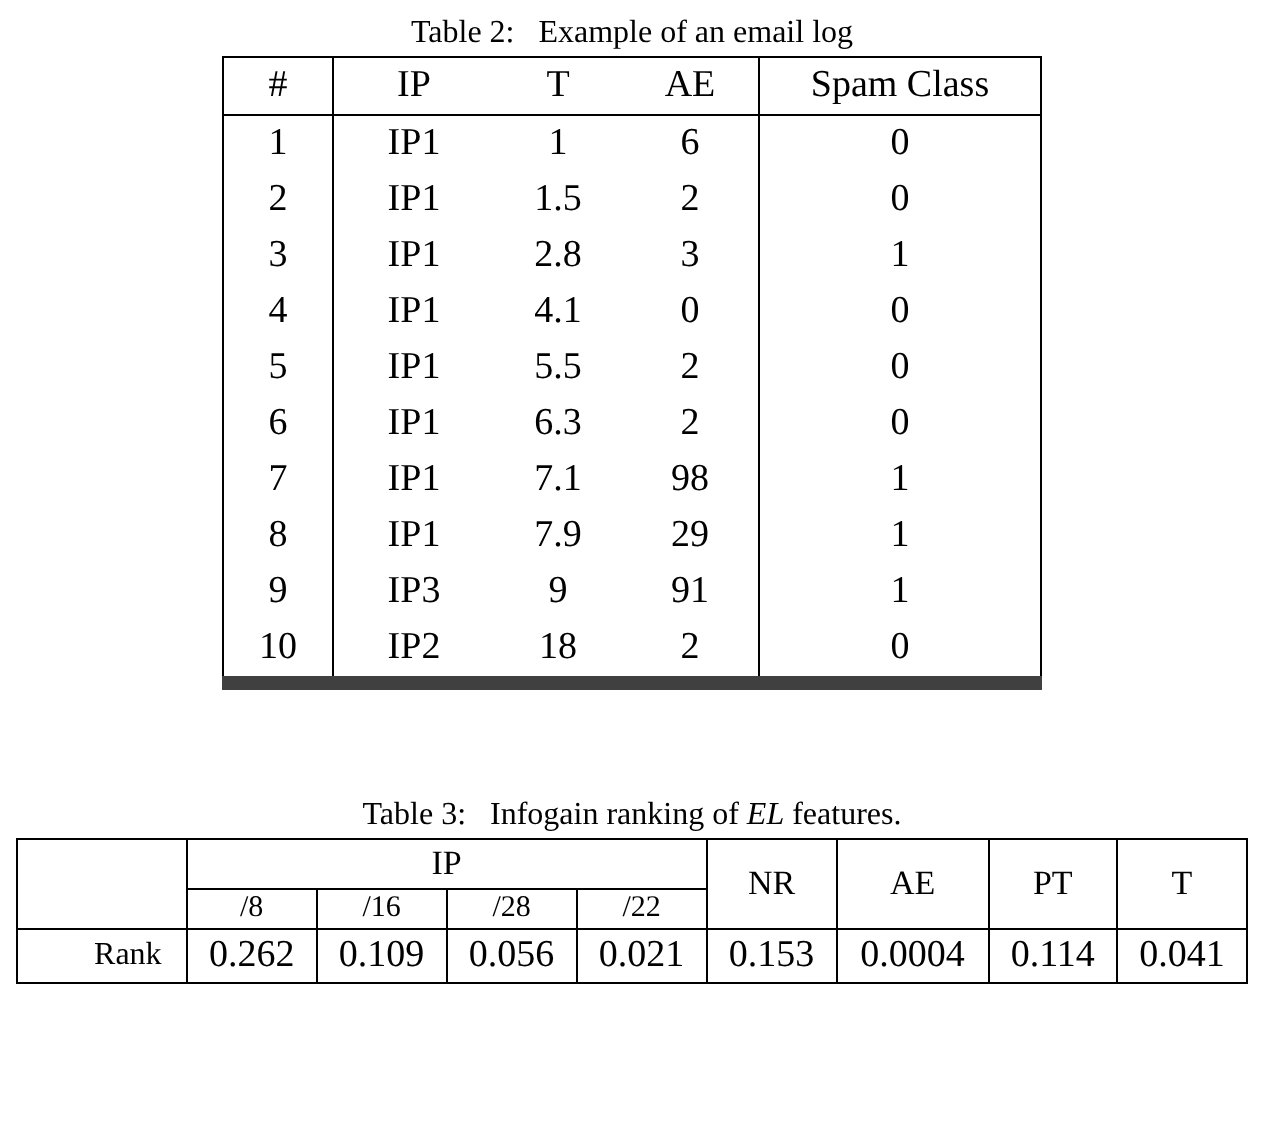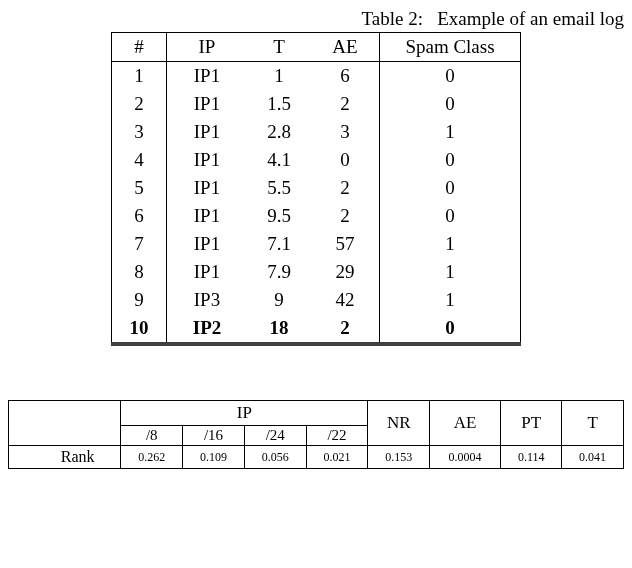--- a/index.html
+++ b/index.html
@@ -8,22 +8,22 @@
     width: 632px;
     height: 568px;
     background: #ffffff;
     font-family: "Times New Roman", Times, serif;
     color: #000;
   }
   .page {
     padding: 8px 8px 0 8px;
   }
   .caption {
-    text-align: right;
-    font-size: 19px;
+    text-align: center;
+    font-size: 16px;
     margin-bottom: 2px;
   }
   .caption-italic {
     font-style: italic;
   }
 
   
   .table2-wrap {
     display: flex;
     justify-content: center;
@@ -53,22 +53,21 @@
   table.table2 .col-ae  { border-right: 1px solid #000; min-width: 48px; }
   table.table2 .col-ip  { min-width: 52px; padding-left:14px; padding-right:14px;}
   table.table2 .col-t   { min-width: 44px; }
   table.table2 .col-spam{ min-width: 120px; }
   
   table.table2 tbody td {
     border-top: none;
     border-bottom: none;
   }
   table.table2 tbody tr:last-child td {
-    border-bottom: 4px solid #404040;
-    font-weight: bold;
+    border-bottom: 7px solid #404040;
   }
   
   table.table2 thead th {
     border-top: 1px solid #000;
     border-bottom: 1px solid #000;
   }
   
 
   .spacer { height: 54px; }
 
@@ -91,21 +90,21 @@
   }
   table.table3 .ip-sub {
     font-size: 15px;
     padding: 1px 6px;
   }
   table.table3 .rank-label {
     font-size: 16px;
     padding-left: 32px;
   }
   table.table3 .val {
-    font-size: 12px;
+    font-size: 19px;
     text-align: center;
   }
   .caption3 {
     margin-top: 0;
     margin-bottom: 2px;
   }
 </style>
 </head>
 <body>
 
@@ -160,74 +159,79 @@
         <tr>
           <td class="col-num">5</td>
           <td class="col-ip">IP1</td>
           <td class="col-t">5.5</td>
           <td class="col-ae">2</td>
           <td class="col-spam">0</td>
         </tr>
         <tr>
           <td class="col-num">6</td>
           <td class="col-ip">IP1</td>
-          <td class="col-t">9.5</td>
+          <td class="col-t">6.3</td>
           <td class="col-ae">2</td>
           <td class="col-spam">0</td>
         </tr>
         <tr>
           <td class="col-num">7</td>
           <td class="col-ip">IP1</td>
           <td class="col-t">7.1</td>
-          <td class="col-ae">57</td>
+          <td class="col-ae">98</td>
           <td class="col-spam">1</td>
         </tr>
         <tr>
           <td class="col-num">8</td>
           <td class="col-ip">IP1</td>
           <td class="col-t">7.9</td>
           <td class="col-ae">29</td>
           <td class="col-spam">1</td>
         </tr>
         <tr>
           <td class="col-num">9</td>
           <td class="col-ip">IP3</td>
           <td class="col-t">9</td>
-          <td class="col-ae">42</td>
+          <td class="col-ae">91</td>
           <td class="col-spam">1</td>
         </tr>
         <tr>
           <td class="col-num">10</td>
           <td class="col-ip">IP2</td>
           <td class="col-t">18</td>
           <td class="col-ae">2</td>
           <td class="col-spam">0</td>
         </tr>
       </tbody>
     </table>
   </div>
 
   <div class="spacer"></div>
 
+  <div class="caption caption3">
+    <span>Table 3:</span>
+    &nbsp;
+    <span>Infogain ranking of </span><span class="caption-italic">EL</span><span> features.</span>
+  </div>
 
   <div class="table3-wrap">
     <table class="table3">
       <tbody>
           <tr>
         <th rowspan="2"></th>
         <th colspan="4">IP</th>
         <th rowspan="2">NR</th>
         <th rowspan="2">AE</th>
         <th rowspan="2">PT</th>
         <th rowspan="2">T</th>
       </tr>
       <tr>
         <th class="ip-sub">/8</th>
         <th class="ip-sub">/16</th>
-        <th class="ip-sub">/24</th>
+        <th class="ip-sub">/28</th>
         <th class="ip-sub">/22</th>
       </tr>
       <tr>
         <td class="rank-label">Rank</td>
         <td class="val">0.262</td>
         <td class="val">0.109</td>
         <td class="val">0.056</td>
         <td class="val">0.021</td>
         <td class="val">0.153</td>
         <td class="val">0.0004</td>

